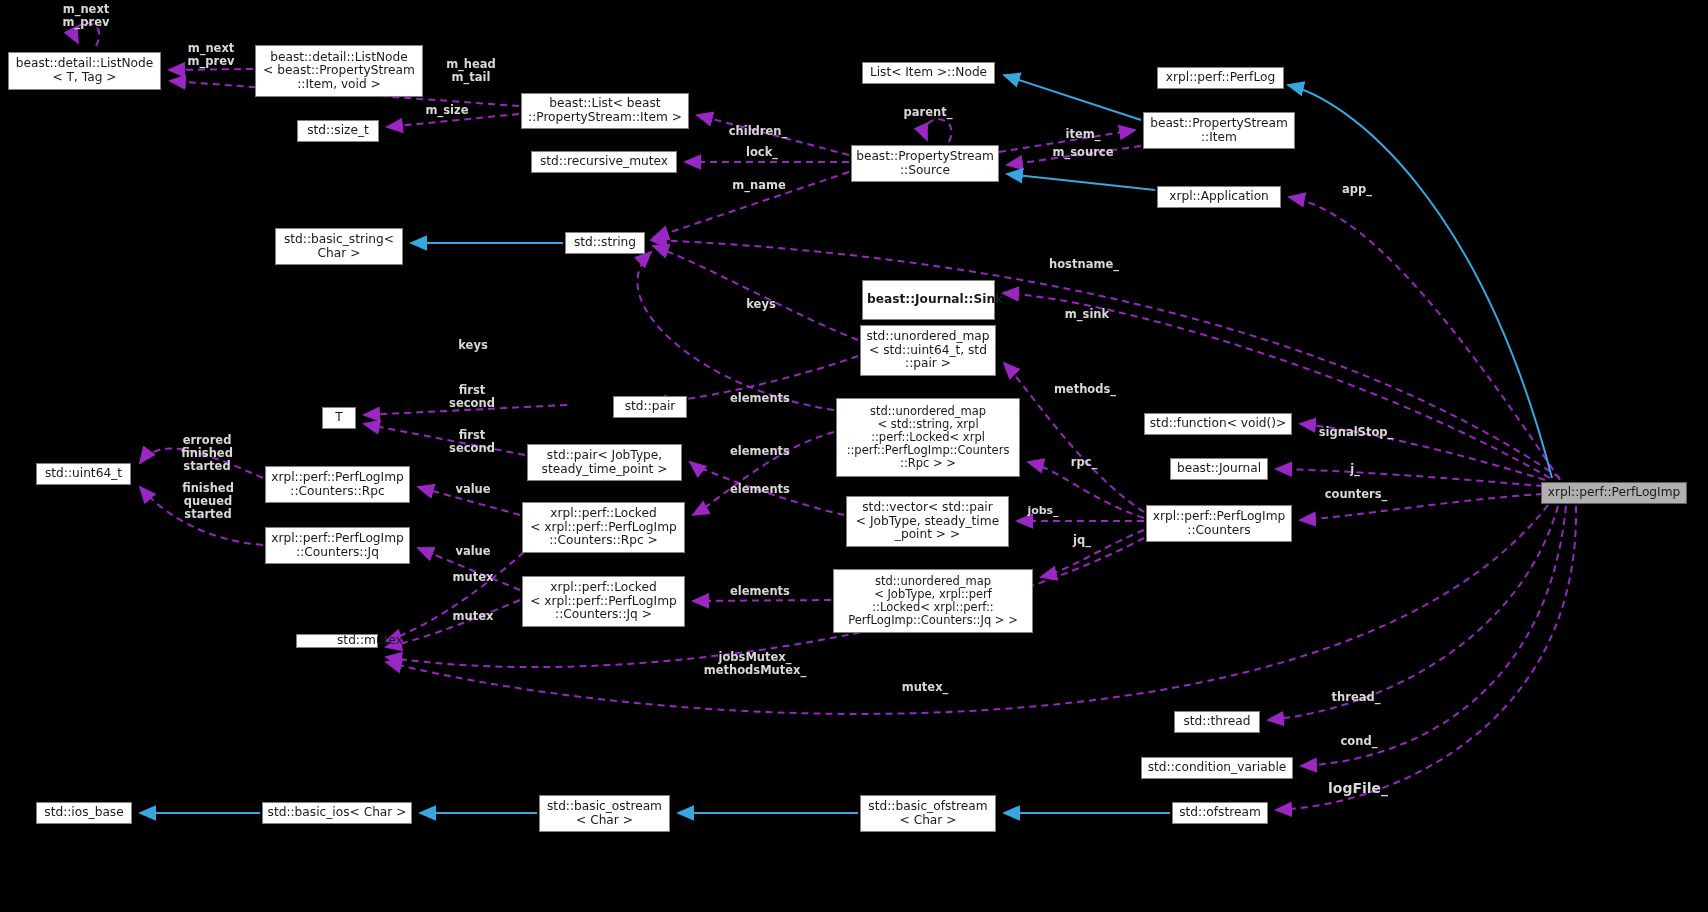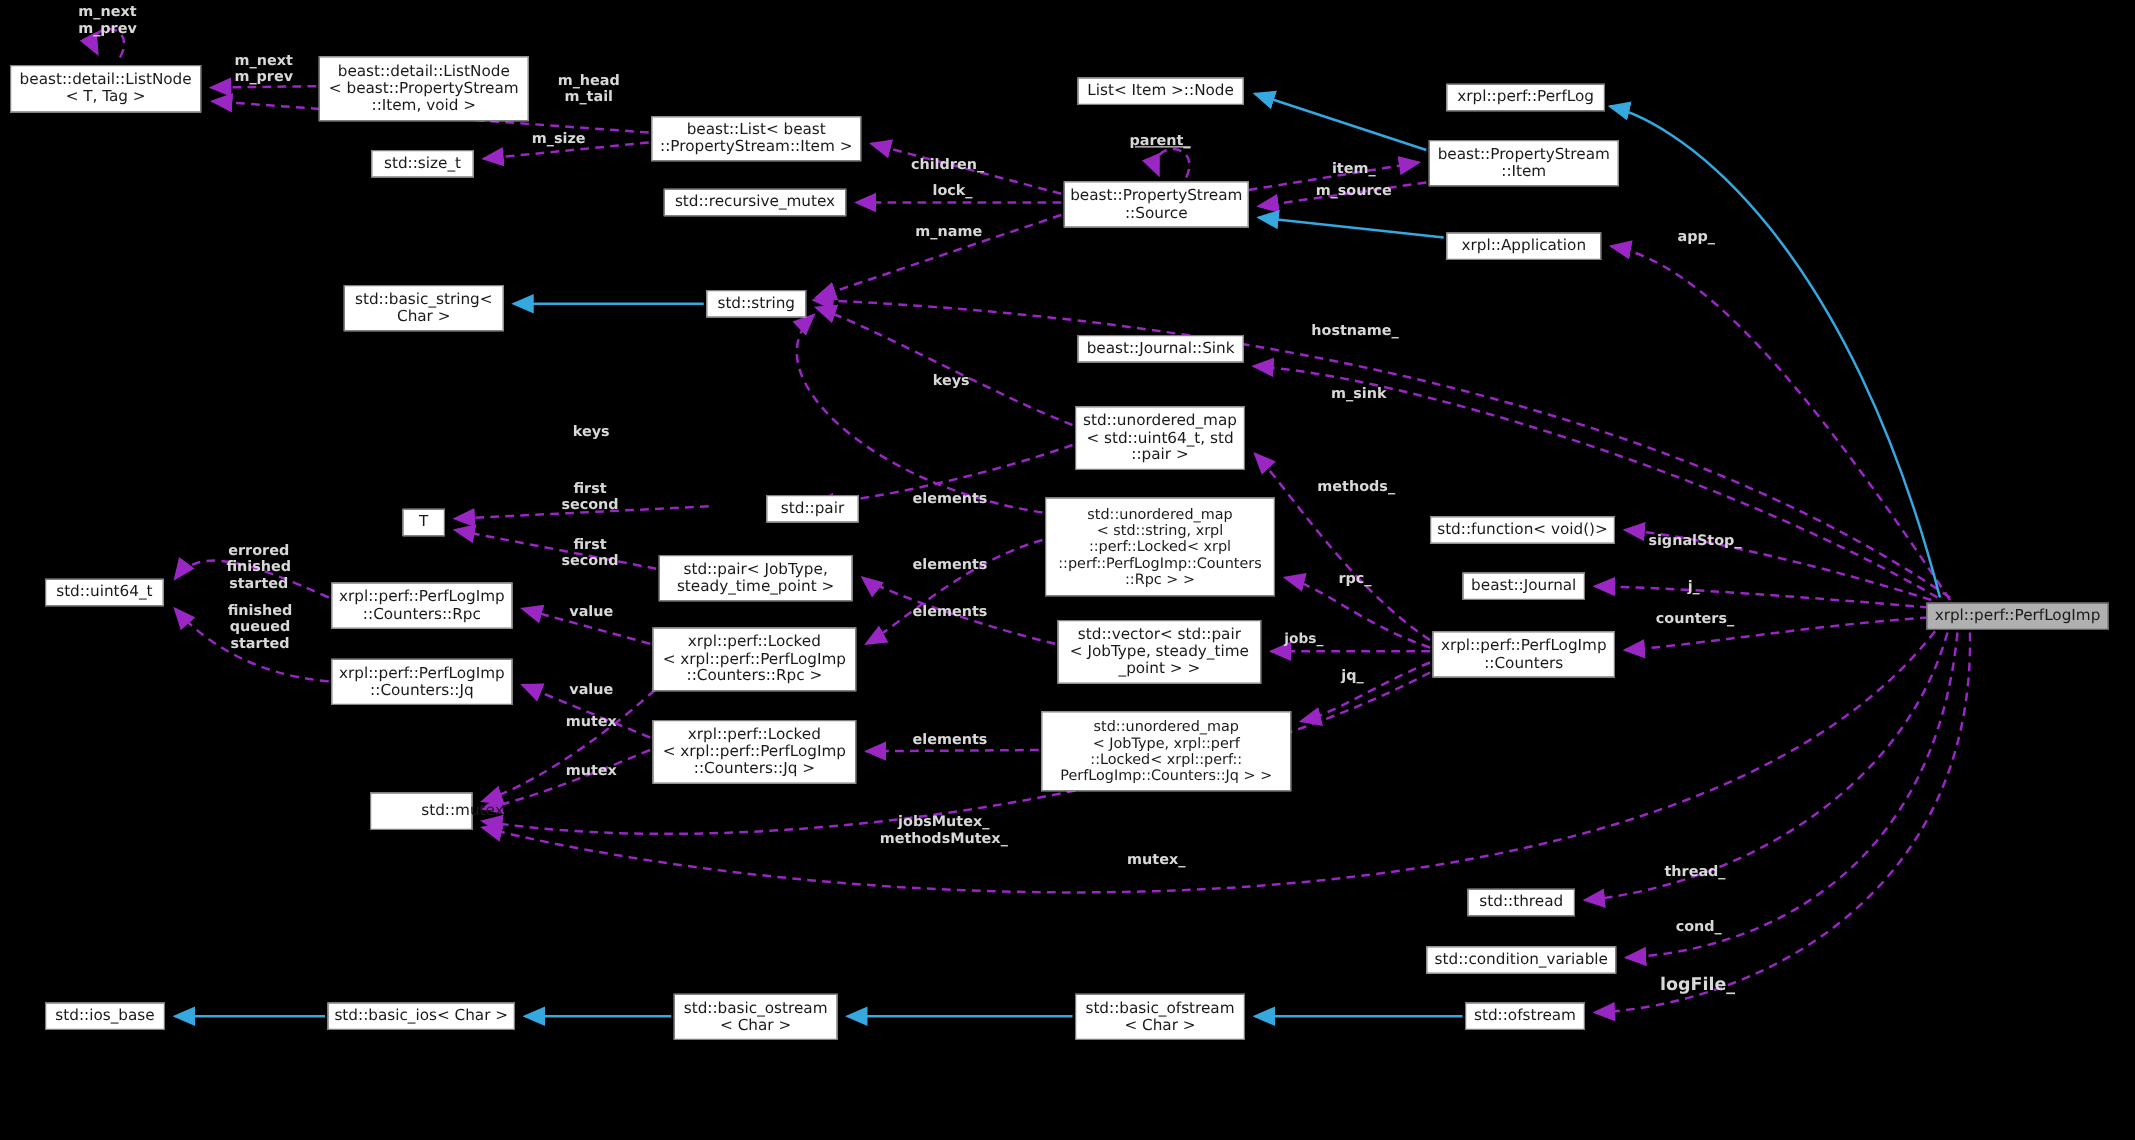--- a/index.html
+++ b/index.html
@@ -135,21 +135,21 @@
     <div class="node" style="left: 862px; top: 62px; width: 133px; height: 22px; font-size: 12.2px;"><span>List&lt; Item &gt;::Node</span></div>
     <div class="node" style="left: 851px; top: 145px; width: 148px; height: 37px; font-size: 12.2px;"><span>beast::PropertyStream
 ::Source</span></div>
     <div class="node" style="left: 1157px; top: 67px; width: 127px; height: 22px; font-size: 12.2px;"><span>xrpl::perf::PerfLog</span></div>
     <div class="node" style="left: 1143px; top: 112px; width: 152px; height: 37px; font-size: 12.2px;"><span>beast::PropertyStream
 ::Item</span></div>
     <div class="node" style="left: 1157px; top: 186px; width: 124px; height: 22px; font-size: 12.2px;"><span>xrpl::Application</span></div>
     <div class="node" style="left: 275px; top: 228px; width: 128px; height: 37px; font-size: 12.2px;"><span>std::basic_string&lt;
 Char &gt;</span></div>
     <div class="node" style="left: 565px; top: 232px; width: 80px; height: 22px; font-size: 12.2px;"><span>std::string</span></div>
-    <div class="node" style="left: 862px; top: 268px; width: 133px; height: 22px; font-size: 12.2px;"><span>beast::Journal::Sink</span></div>
+    <div class="node" style="left: 862px; top: 280px; width: 133px; height: 40px; font-size: 12.2px; font-weight: bold;"><span>beast::Journal::Sink</span></div>
     <div class="node" style="left: 860px; top: 325px; width: 136px; height: 51px; font-size: 12.2px;"><span>std::unordered_map
 &lt; std::uint64_t, std
 ::pair &gt;</span></div>
     <div class="node" style="left: 836px; top: 398px; width: 184px; height: 79px; font-size: 11.5px;"><span>std::unordered_map
 &lt; std::string, xrpl
 ::perf::Locked&lt; xrpl
 ::perf::PerfLogImp::Counters
 ::Rpc &gt; &gt;</span></div>
     <div class="node" style="left: 846px; top: 496px; width: 163px; height: 51px; font-size: 12.2px;"><span>std::vector&lt; std::pair
 &lt; JobType, steady_time
@@ -166,21 +166,21 @@
     <div class="node" style="left: 265px; top: 466px; width: 145px; height: 37px; font-size: 12.2px;"><span>xrpl::perf::PerfLogImp
 ::Counters::Rpc</span></div>
     <div class="node" style="left: 265px; top: 527px; width: 145px; height: 37px; font-size: 12.2px;"><span>xrpl::perf::PerfLogImp
 ::Counters::Jq</span></div>
     <div class="node" style="left: 522px; top: 502px; width: 163px; height: 51px; font-size: 12.2px;"><span>xrpl::perf::Locked
 &lt; xrpl::perf::PerfLogImp
 ::Counters::Rpc &gt;</span></div>
     <div class="node" style="left: 522px; top: 576px; width: 163px; height: 51px; font-size: 12.2px;"><span>xrpl::perf::Locked
 &lt; xrpl::perf::PerfLogImp
 ::Counters::Jq &gt;</span></div>
-    <div class="node" style="left: 296px; top: 634px; width: 82px; height: 30px; font-size: 12.2px; padding-left: 40px;"><span>std::mutex</span></div>
+    <div class="node" style="left: 296px; top: 634px; width: 82px; height: 14px; font-size: 12.2px; padding-left: 40px;"><span>std::mutex</span></div>
     <div class="node" style="left: 1144px; top: 413px; width: 148px; height: 22px; font-size: 12.2px;"><span>std::function&lt; void()&gt;</span></div>
     <div class="node" style="left: 1170px; top: 458px; width: 98px; height: 22px; font-size: 12.2px;"><span>beast::Journal</span></div>
     <div class="node" style="left: 1146px; top: 505px; width: 146px; height: 37px; font-size: 12.2px;"><span>xrpl::perf::PerfLogImp
 ::Counters</span></div>
     <div class="node hl" style="left: 1541px; top: 482px; width: 146px; height: 22px; font-size: 12.2px;"><span>xrpl::perf::PerfLogImp</span></div>
     <div class="node" style="left: 1174px; top: 711px; width: 86px; height: 22px; font-size: 12.2px;"><span>std::thread</span></div>
     <div class="node" style="left: 1141px; top: 757px; width: 152px; height: 22px; font-size: 12.2px;"><span>std::condition_variable</span></div>
     <div class="node" style="left: 36px; top: 802px; width: 96px; height: 22px; font-size: 12.2px;"><span>std::ios_base</span></div>
     <div class="node" style="left: 262px; top: 802px; width: 150px; height: 22px; font-size: 12.2px;"><span>std::basic_ios&lt; Char &gt;</span></div>
     <div class="node" style="left: 539px; top: 795px; width: 131px; height: 37px; font-size: 12.2px;"><span>std::basic_ostream
@@ -191,21 +191,21 @@
     <div class="elabel" style="left: 56px; top: 3px; width: 60px; font-size: 11.5px;">m_next
 m_prev</div>
     <div class="elabel" style="left: 181px; top: 42px; width: 60px; font-size: 11.5px;">m_next
 m_prev</div>
     <div class="elabel" style="left: 441px; top: 58px; width: 60px; font-size: 11.5px;">m_head
 m_tail</div>
     <div class="elabel" style="left: 421px; top: 104px; width: 52px; font-size: 11.5px;">m_size</div>
     <div class="elabel" style="left: 724px; top: 113px; width: 68px; font-size: 11.5px; margin-top: 12px;">children_</div>
     <div class="elabel" style="left: 741px; top: 146px; width: 42px; font-size: 11.5px;">lock_</div>
     <div class="elabel" style="left: 726px; top: 179px; width: 66px; font-size: 11.5px;">m_name</div>
-    <div class="elabel" style="left: 900px; top: 106px; width: 56px; font-size: 11.5px; text-decoration: underline;">parent_</div>
+    <div class="elabel" style="left: 900px; top: 106px; width: 56px; font-size: 11.5px;">parent_</div>
     <div class="elabel" style="left: 1061px; top: 128px; width: 44px; font-size: 11.5px;">item_</div>
     <div class="elabel" style="left: 1048px; top: 146px; width: 70px; font-size: 11.5px;">m_source</div>
     <div class="elabel" style="left: 1337px; top: 183px; width: 40px; font-size: 11.5px;">app_</div>
     <div class="elabel" style="left: 1043px; top: 258px; width: 82px; font-size: 11.5px;">hostname_</div>
     <div class="elabel" style="left: 1060px; top: 308px; width: 54px; font-size: 11.5px;">m_sink</div>
     <div class="elabel" style="left: 743px; top: 298px; width: 36px; font-size: 11.5px;">keys</div>
     <div class="elabel" style="left: 455px; top: 339px; width: 36px; font-size: 11.5px;">keys</div>
     <div class="elabel" style="left: 446px; top: 384px; width: 52px; font-size: 11.5px;">first
 second</div>
     <div class="elabel" style="left: 446px; top: 429px; width: 52px; font-size: 11.5px;">first

